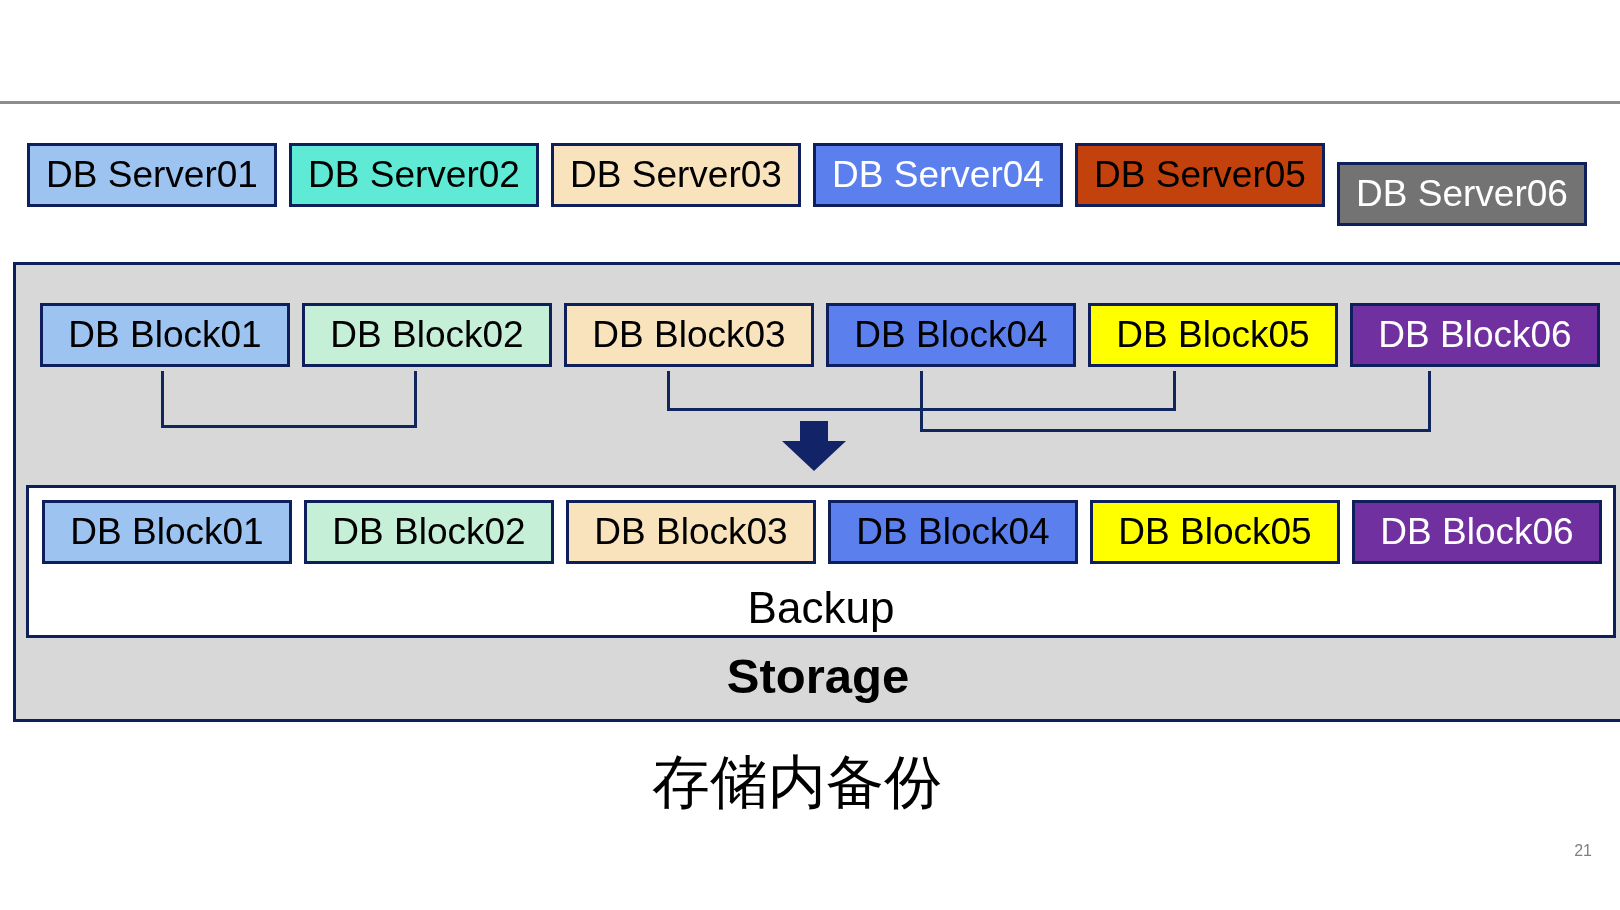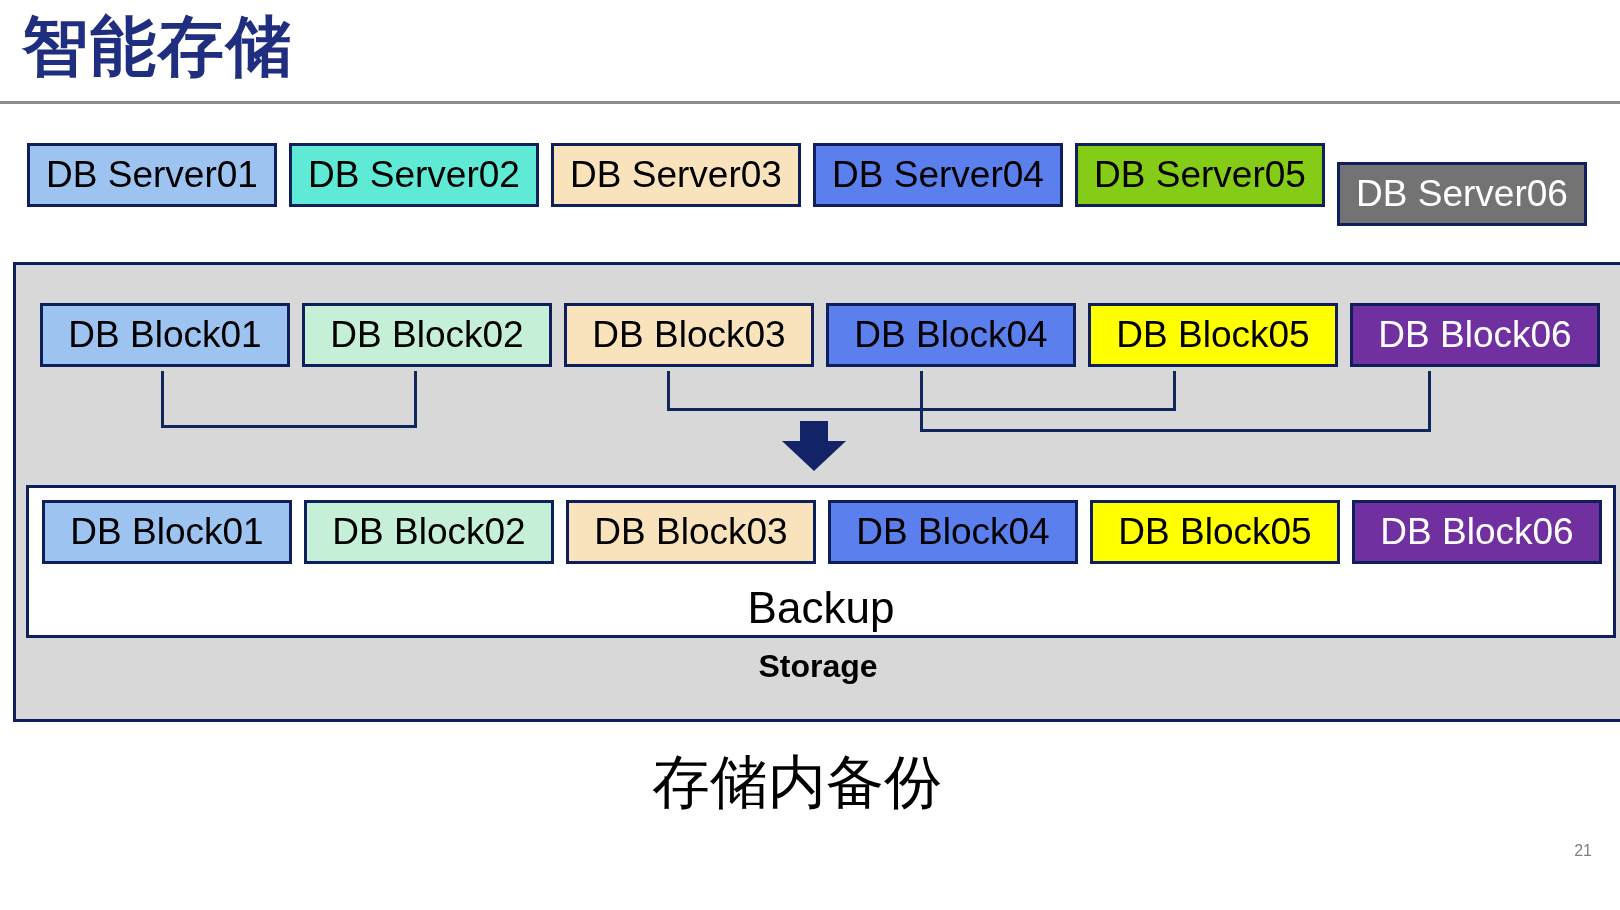--- a/index.html
+++ b/index.html
@@ -19,38 +19,37 @@
   .arrow{position:absolute;left:766px;top:156px;width:64px;}
   .arrow-stem{width:28px;height:20px;margin:0 auto;background:#122368;}
   .arrow-head{width:0;height:0;margin:0 auto;border-left:32px solid transparent;
        border-right:32px solid transparent;border-top:30px solid #122368;}
   .backup-box{position:absolute;left:10px;top:220px;width:1584px;height:147px;
        background:#ffffff;border:3px solid #0F1F5C;}
   .row2{left:13px;top:12px;width:1560px;height:66px;}
   .backup-label{position:absolute;left:0;right:0;bottom:2px;text-align:center;
        font-size:44px;color:#000;margin-top:12px;}
   .storage-label{position:absolute;left:0;right:0;top:383px;text-align:center;
-       font-size:32px;font-weight:bold;color:#000;}
+       font-size:49px;font-weight:bold;color:#000;}
   .captions{position:absolute;left:652px;top:742px;font-size:58px;line-height:80px;color:#000;}
   .page-number{position:absolute;right:28px;top:842px;font-size:16px;color:#808080;}
 </style>
 </head>
 <body>
 
 <div class="slide">
 
-  <div class="title">智能存储</div>
   <div class="title-rule"></div>
 
   <div class="box-row server-row">
     <div class="box" style="background-color: rgb(157, 195, 240); color: rgb(0, 0, 0);">DB Server01</div>
     <div class="box" style="background-color: #5eead4; color: rgb(0, 0, 0);">DB Server02</div>
     <div class="box" style="background-color: rgb(248, 227, 188); color: rgb(0, 0, 0);">DB Server03</div>
-    <div class="box" style="background-color: rgb(91, 128, 238); color: #000000;">DB Server04</div>
-    <div class="box" style="background-color: #84cc16; color: rgb(0, 0, 0);">DB Server05</div>
+    <div class="box" style="background-color: rgb(91, 128, 238); color: #ffffff;">DB Server04</div>
+    <div class="box" style="background-color: #c2410c; color: rgb(0, 0, 0);">DB Server05</div>
     <div class="box" style="background-color: #737373; color: rgb(255, 255, 255); margin-top: 19px;">DB Server06</div>
   </div>
 
   <div class="gray-container">
 
     <div class="box-row row1">
       <div class="box" style="background-color: rgb(157, 195, 240); color: rgb(0, 0, 0);">DB Block01</div>
       <div class="box" style="background-color: rgb(198, 239, 216); color: rgb(0, 0, 0);">DB Block02</div>
       <div class="box" style="background-color: rgb(248, 227, 188); color: rgb(0, 0, 0);">DB Block03</div>
       <div class="box" style="background-color: rgb(91, 128, 238); color: rgb(0, 0, 0);">DB Block04</div>

